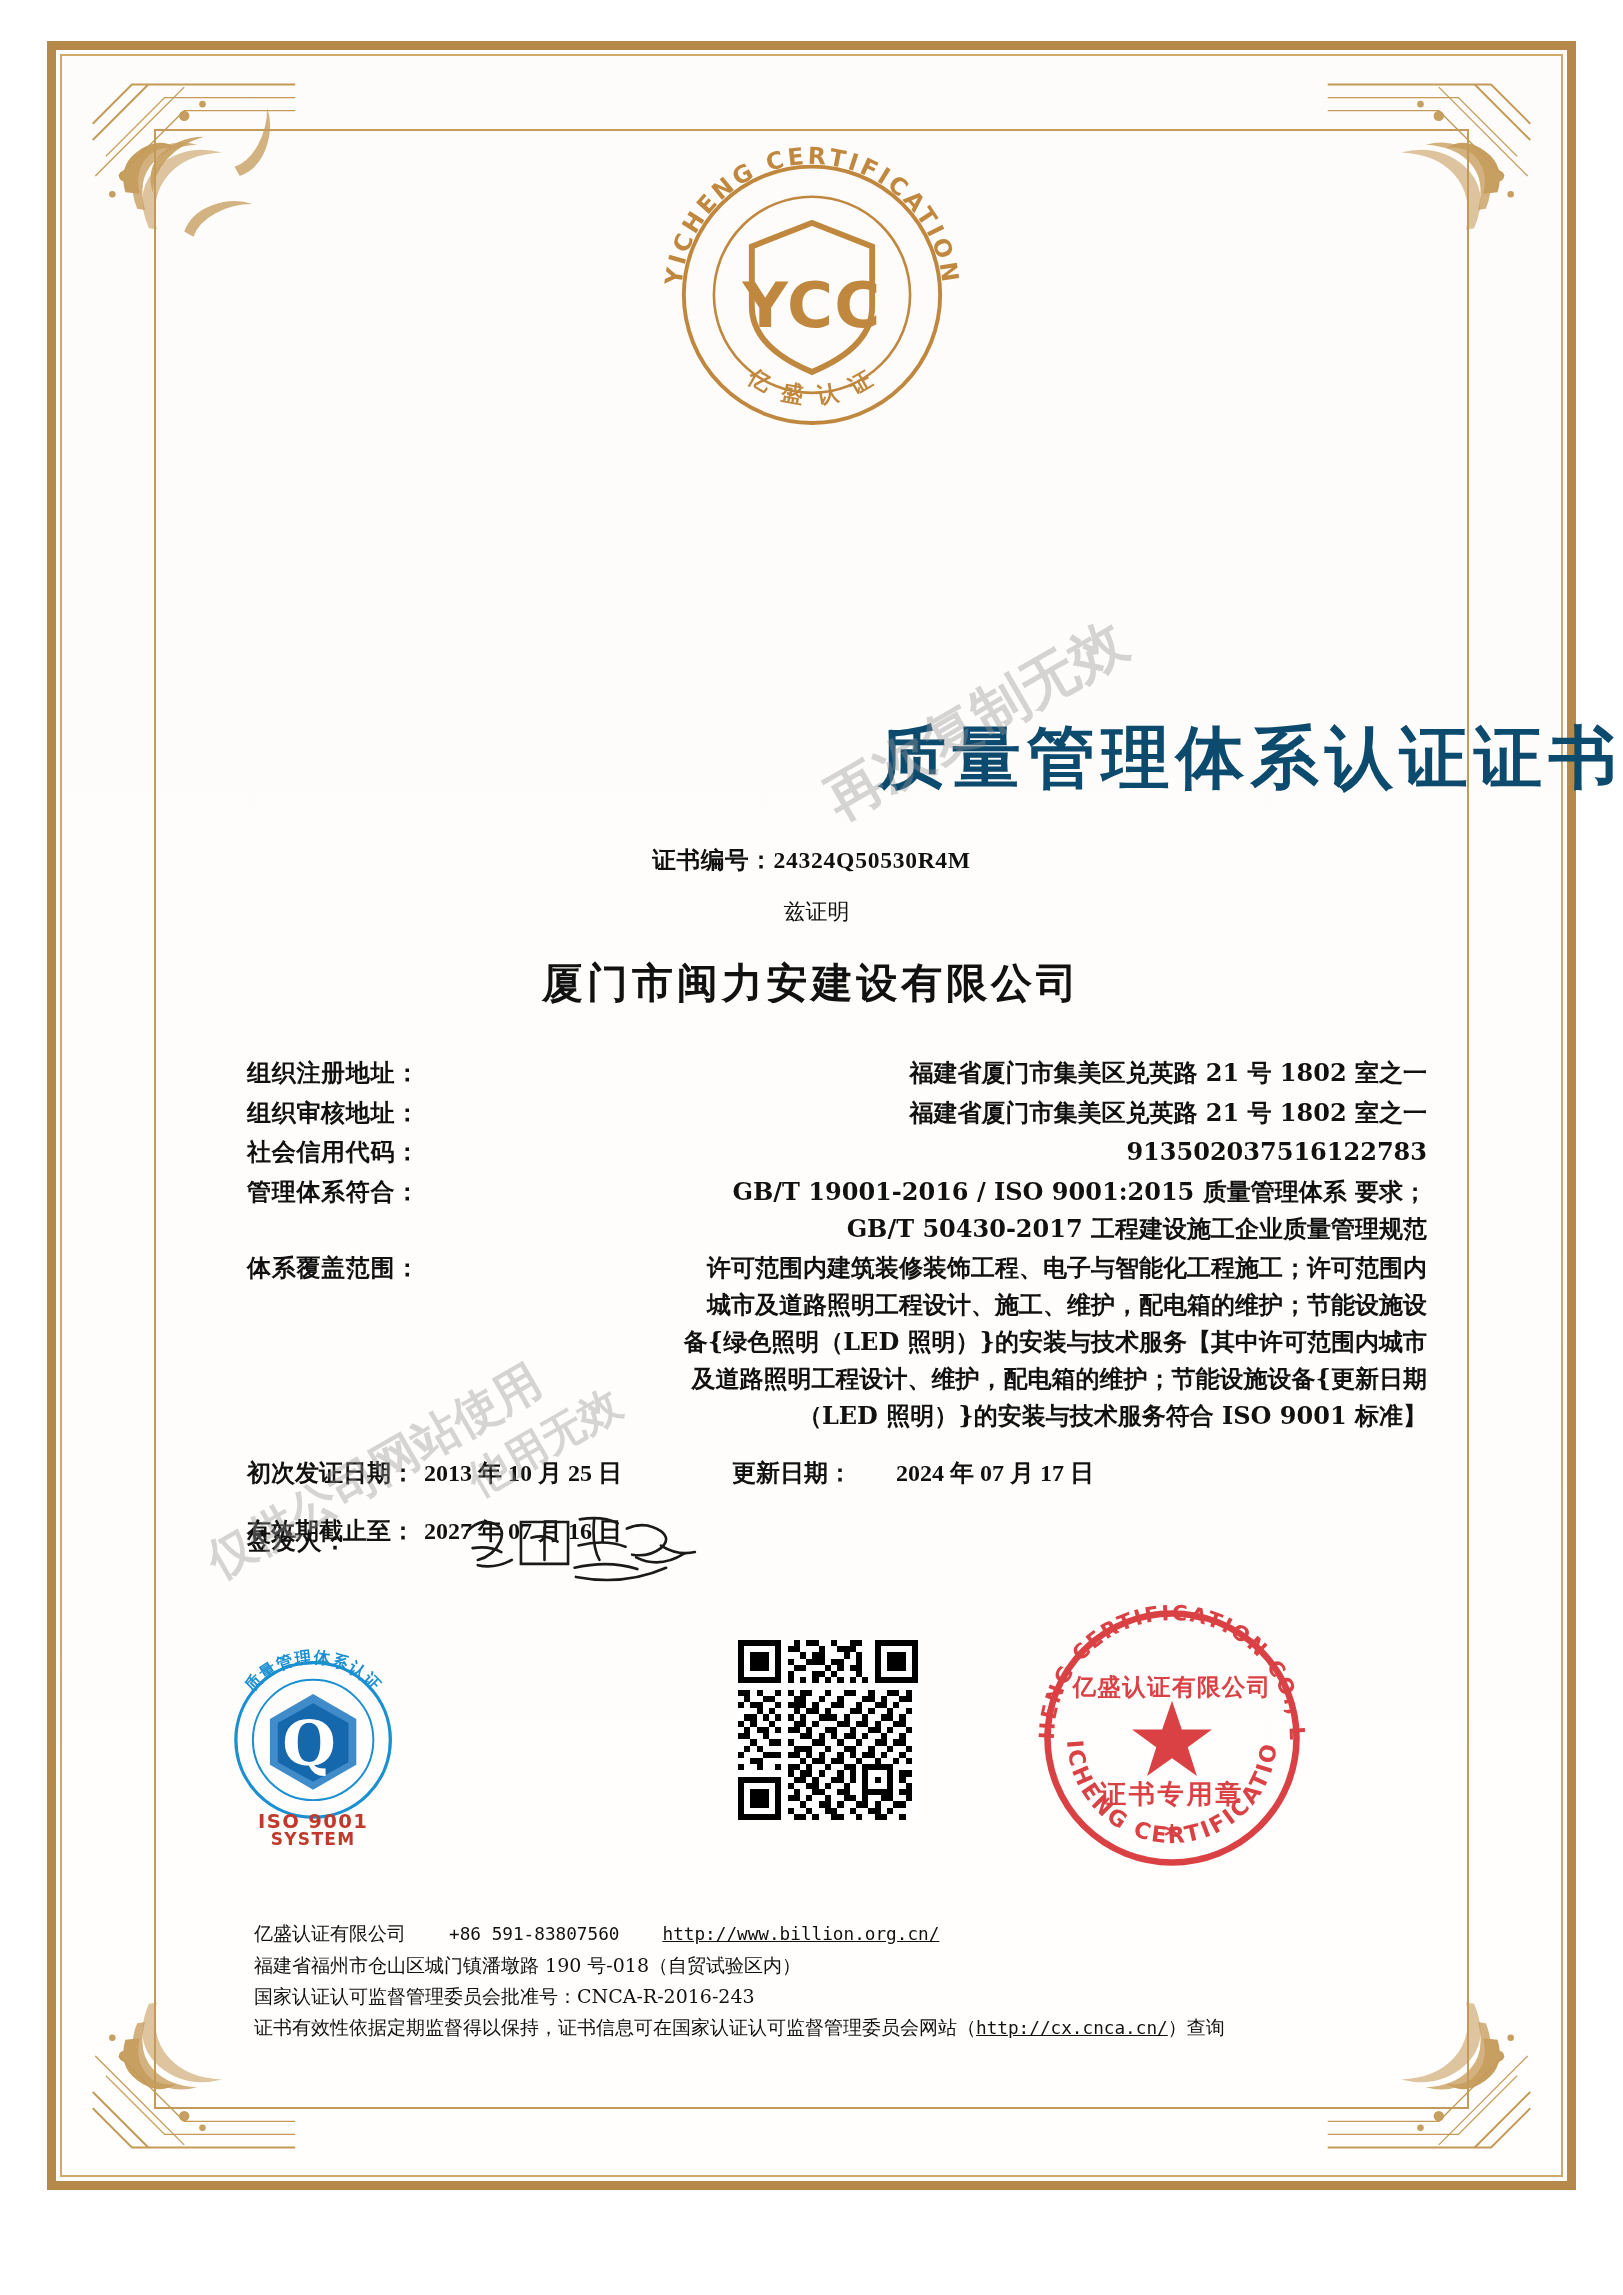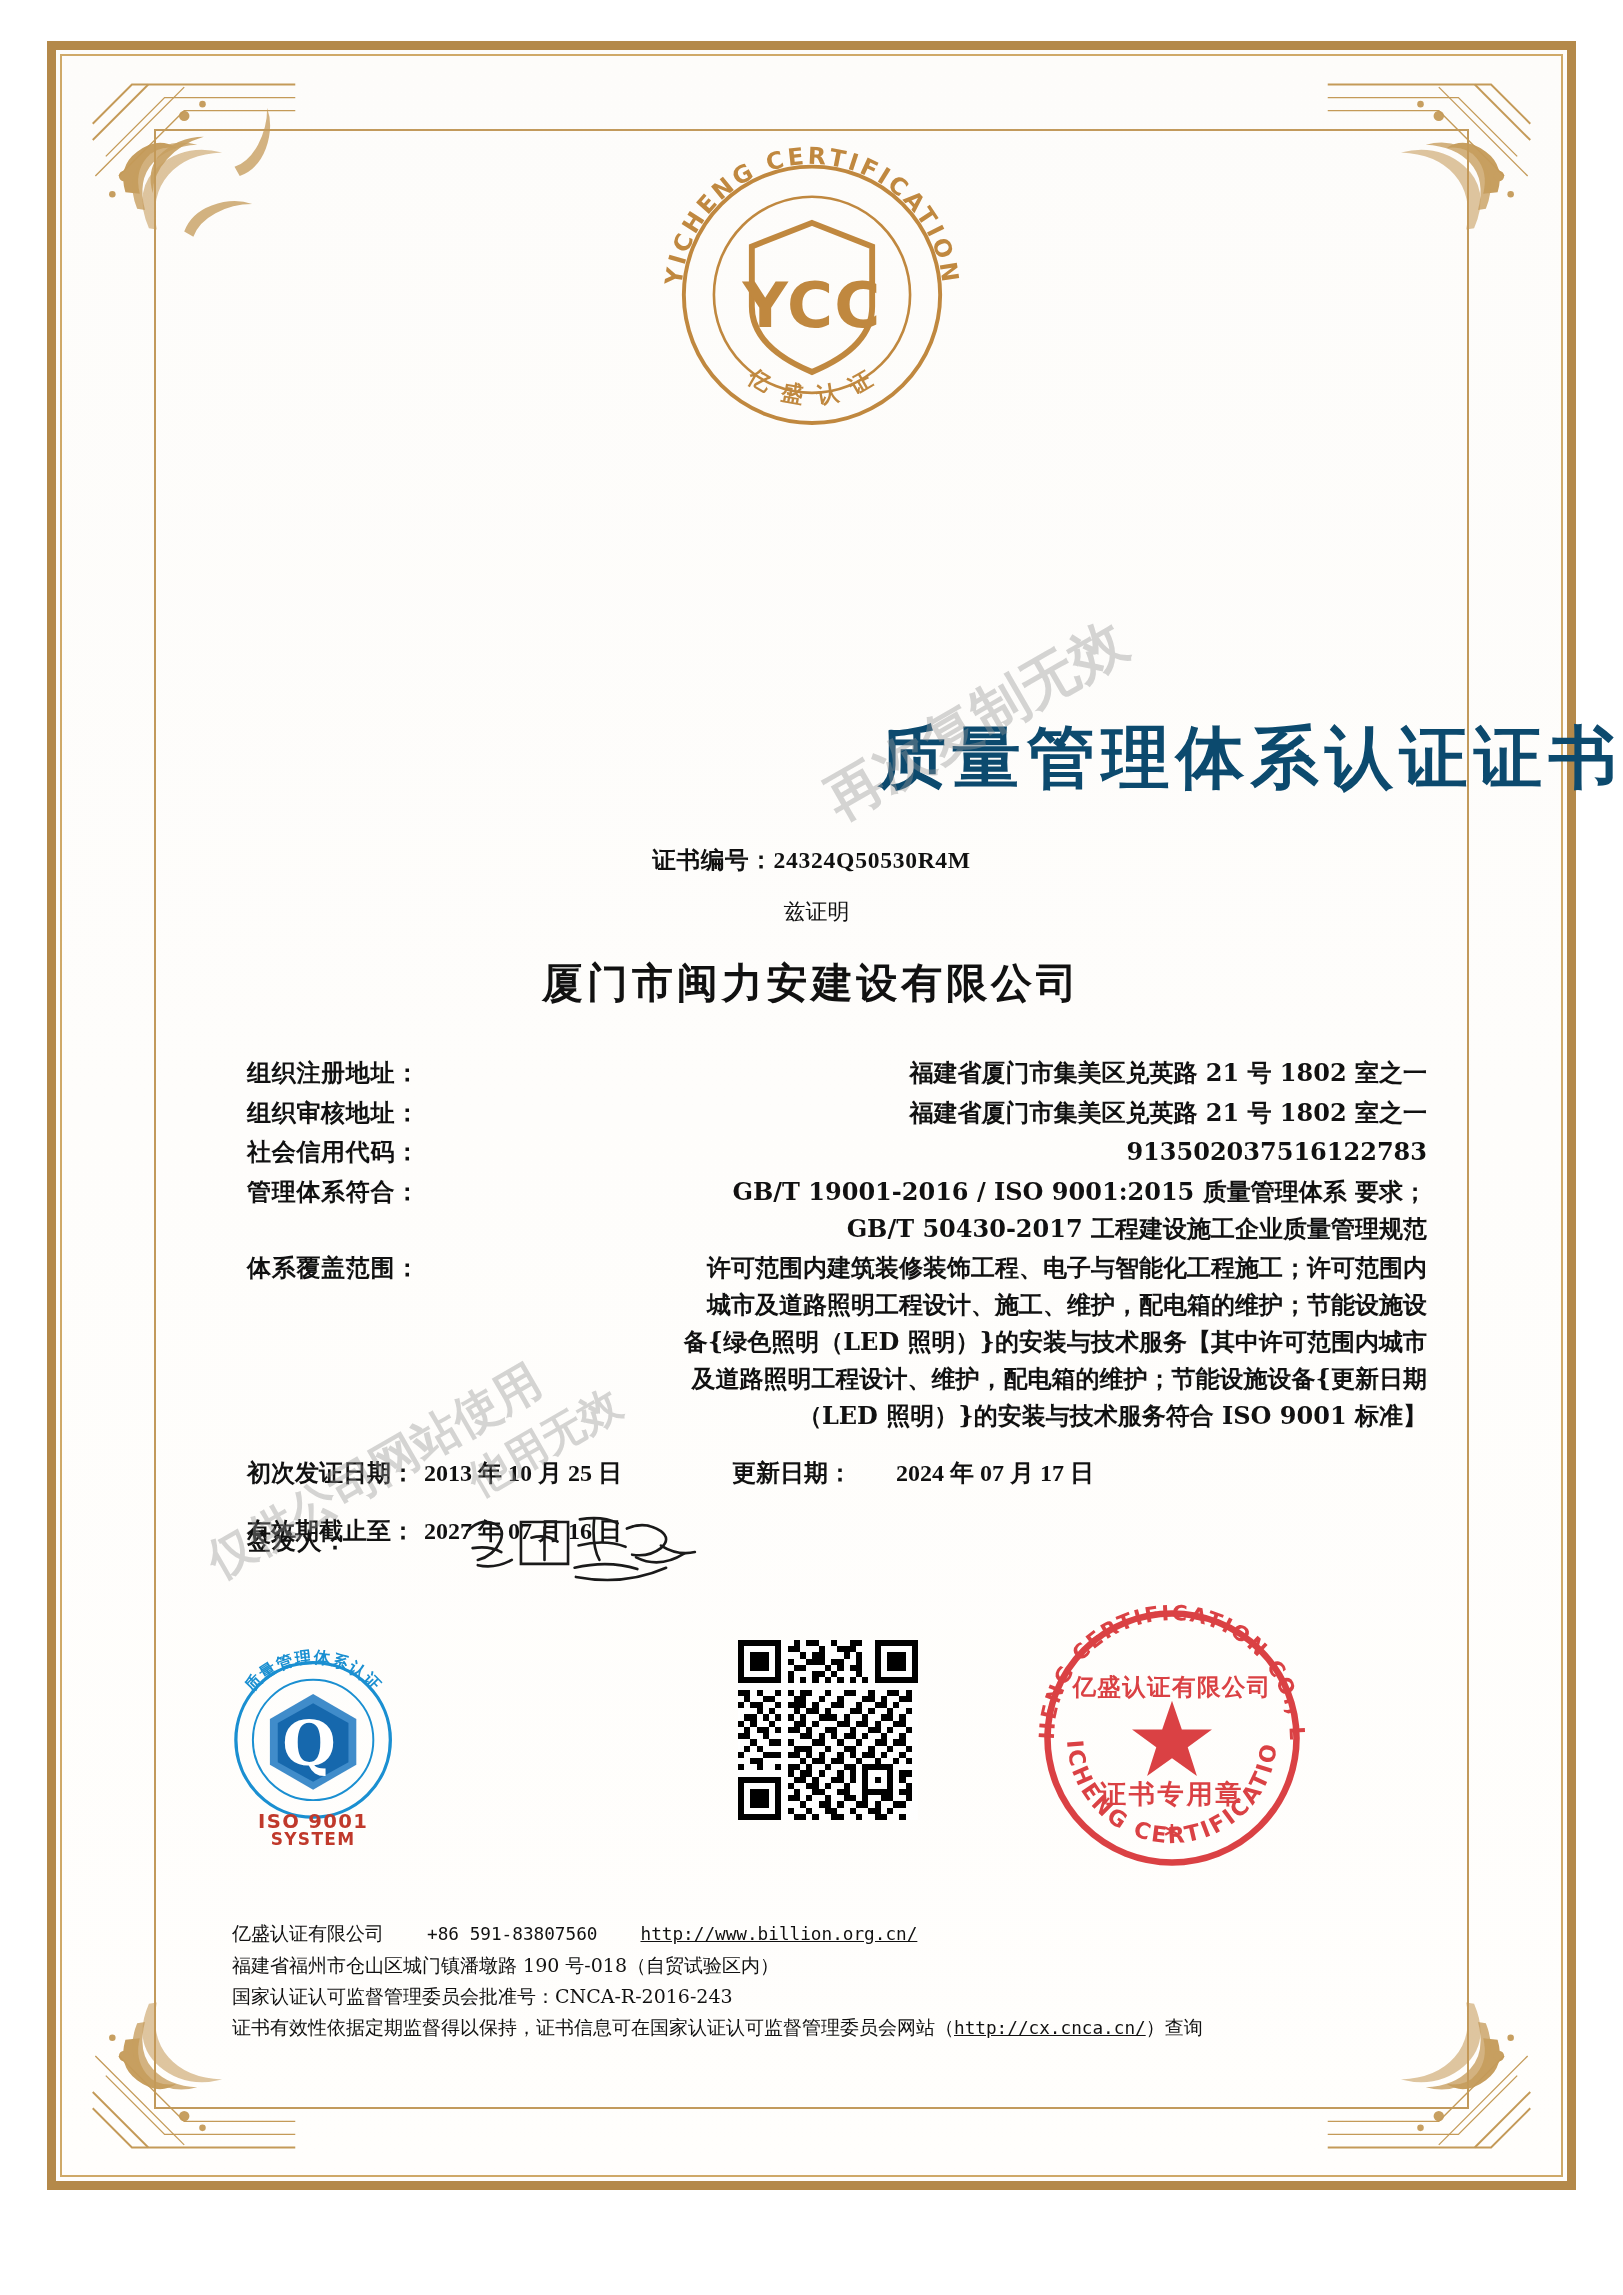--- a/index.html
+++ b/index.html
@@ -118,21 +118,21 @@
   .qr canvas,.qr svg{width:100%;height:100%;}
 
   
   .seal{
     position:absolute;left:1018px;top:1584px;width:308px;height:308px;
   }
   .seal svg{width:100%;height:100%;}
 
   
   .footer{
-    position:absolute;left:232px;right:137px;top:1918px;
+    position:absolute;left:254px;right:137px;top:1918px;
     font-size:19px;line-height:31px;color:#111;
     font-family:"DejaVu Serif","Liberation Serif",serif;
   }
   .footer .frow{display:block;white-space:nowrap;}
   .footer .mono{font-family:"DejaVu Sans Mono","Liberation Mono",monospace;font-size:17.7px;}
   .footer a{color:#111;text-decoration:underline;}
   .f1 span{margin-right:37px;}
 
   
   .wm{

